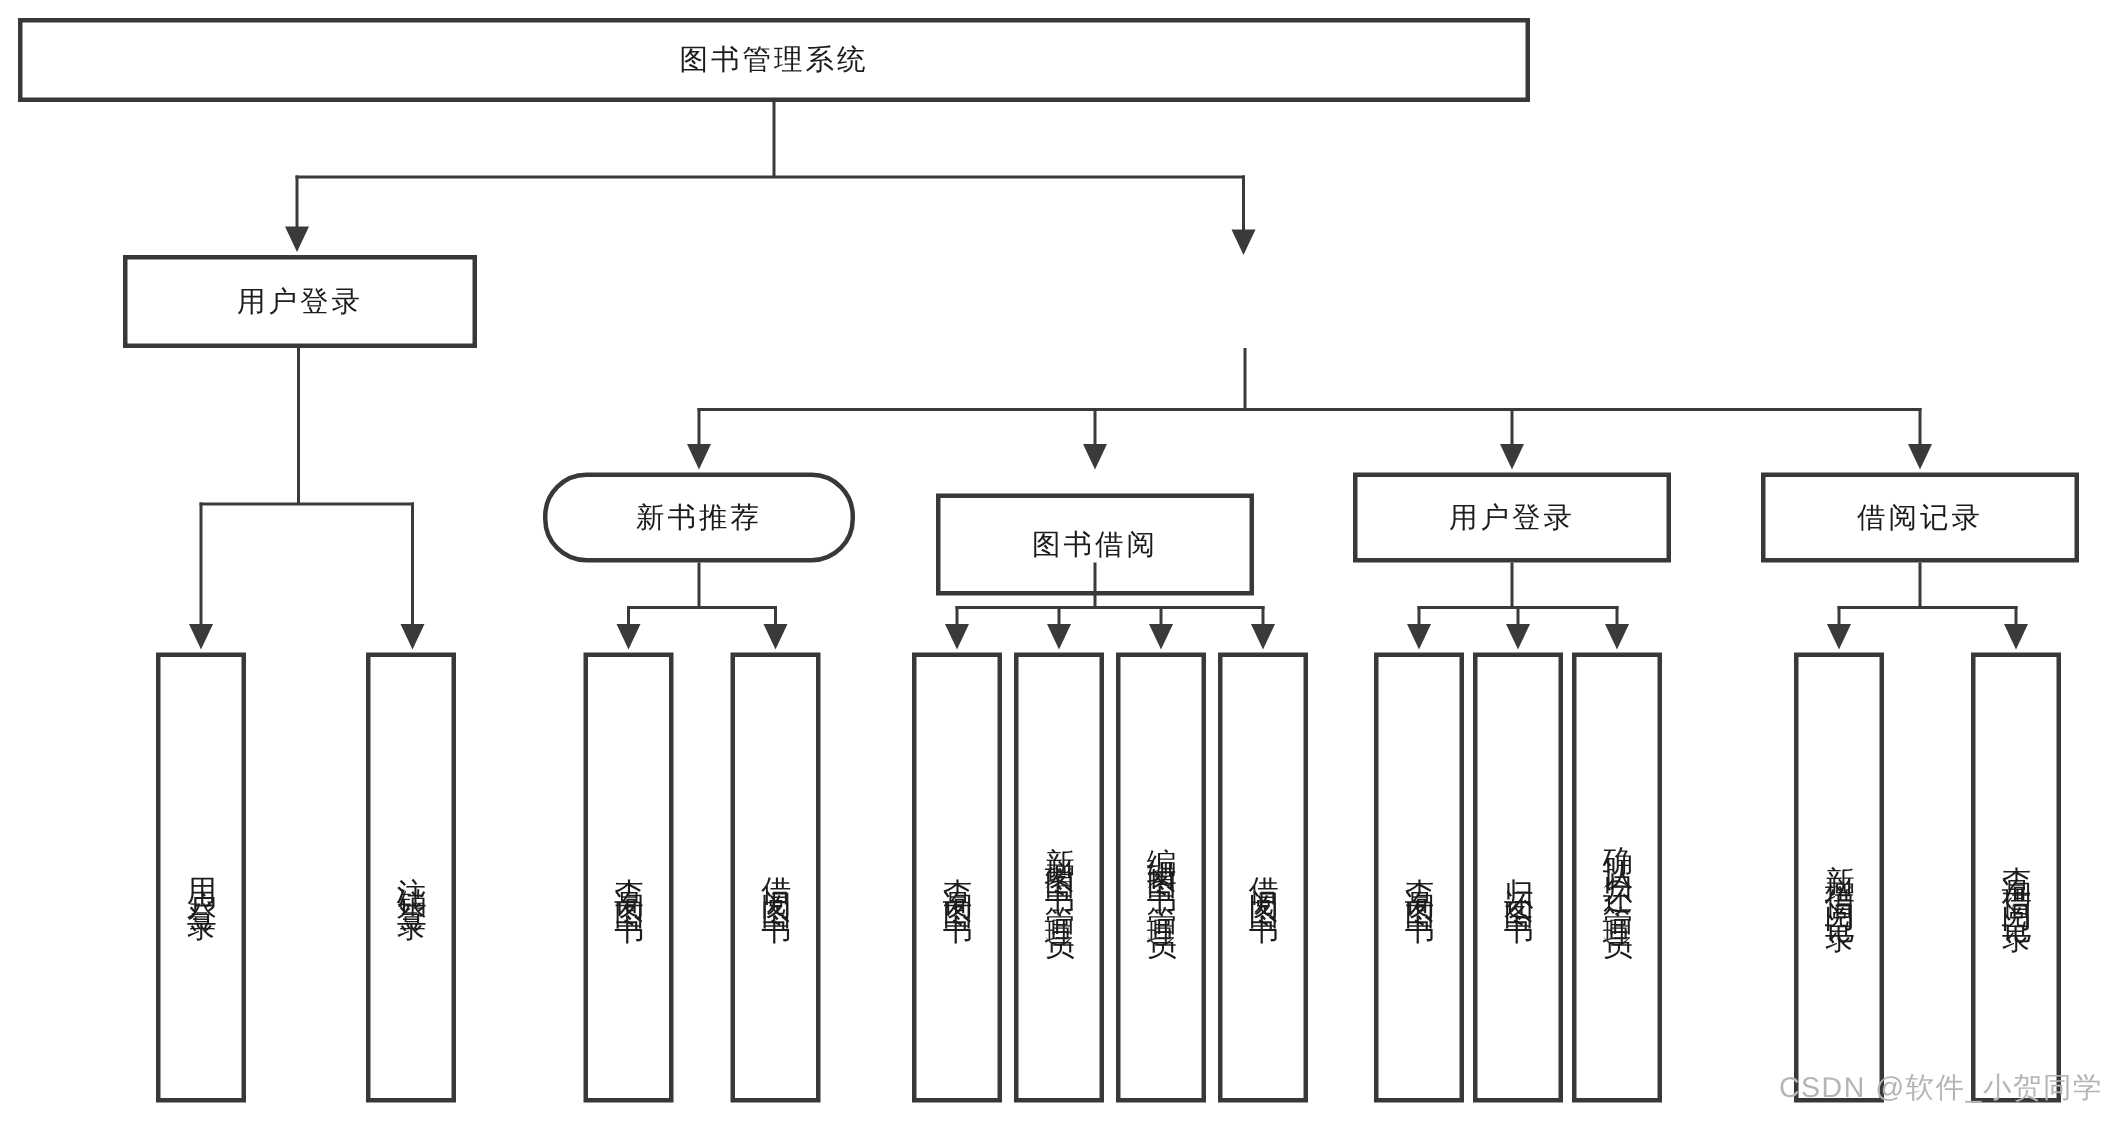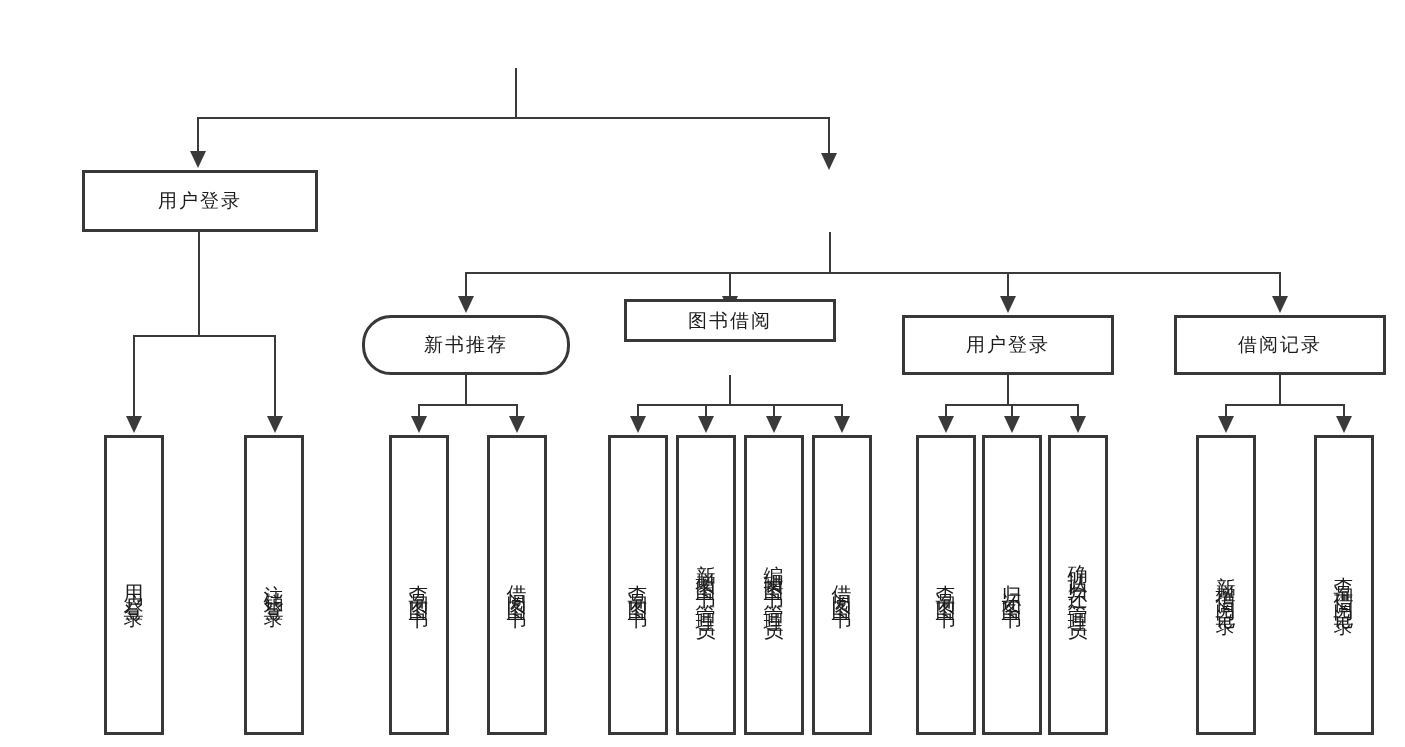--- a/index.html
+++ b/index.html
@@ -51,20 +51,23 @@
     letter-spacing: 1px;
     z-index: 10;
     white-space: nowrap;
   }
 </style>
 </head>
 <body>
 
 <div class="canvas">
 
+  <div class="node" style="left:12px; top:12px; width:1008px; height:56px;">
+    <span class="hlbl">图书管理系统</span>
+  </div>
 
   <div class="vline" style="left:515px; top:68px; height:50px;"></div>
   <div class="hline" style="left:197px; top:117px; width:633px;"></div>
   <div class="vline" style="left:197px; top:117px; height:37px;"></div>
   <div class="arrow" style="left:190px; top:151px;"></div>
   <div class="vline" style="left:828px; top:117px; height:39px;"></div>
   <div class="arrow" style="left:821px; top:153px;"></div>
 
   <div class="node" style="left:82px; top:170px; width:236px; height:62px;">
     <span class="hlbl">用户登录</span>
@@ -84,21 +87,21 @@
   <div class="vline" style="left:729px; top:272px; height:26px;"></div>
   <div class="arrow" style="left:722px; top:296px;"></div>
   <div class="vline" style="left:1007px; top:272px; height:26px;"></div>
   <div class="arrow" style="left:1000px; top:296px;"></div>
   <div class="vline" style="left:1279px; top:272px; height:26px;"></div>
   <div class="arrow" style="left:1272px; top:296px;"></div>
 
   <div class="node" style="left:362px; top:315px; width:208px; height:60px;border-radius:29px;">
     <span class="hlbl">新书推荐</span>
   </div>
-  <div class="node" style="left:624px; top:299px; width:212px; height:43px;">
+  <div class="node" style="left:624px; top:329px; width:212px; height:68px;">
     <span class="hlbl">图书借阅</span>
   </div>
   <div class="node" style="left:902px; top:315px; width:212px; height:60px;">
     <span class="hlbl">用户登录</span>
   </div>
   <div class="node" style="left:1174px; top:315px; width:212px; height:60px;">
     <span class="hlbl">借阅记录</span>
   </div>
 
   <div class="vline" style="left:465px; top:375px; height:30px;"></div>
@@ -172,14 +175,15 @@
     <span class="vlbl">确认归还（管理员）</span>
   </div>
 
   <div class="node" style="left:1196px; top:435px; width:60px; height:300px;">
     <span class="vlbl">新增借阅记录</span>
   </div>
   <div class="node" style="left:1314px; top:435px; width:60px; height:300px;">
     <span class="vlbl">查询借阅记录</span>
   </div>
 
+  <div class="watermark">CSDN @软件_小贺同学</div>
 
 </div>
 
 </body></html>

